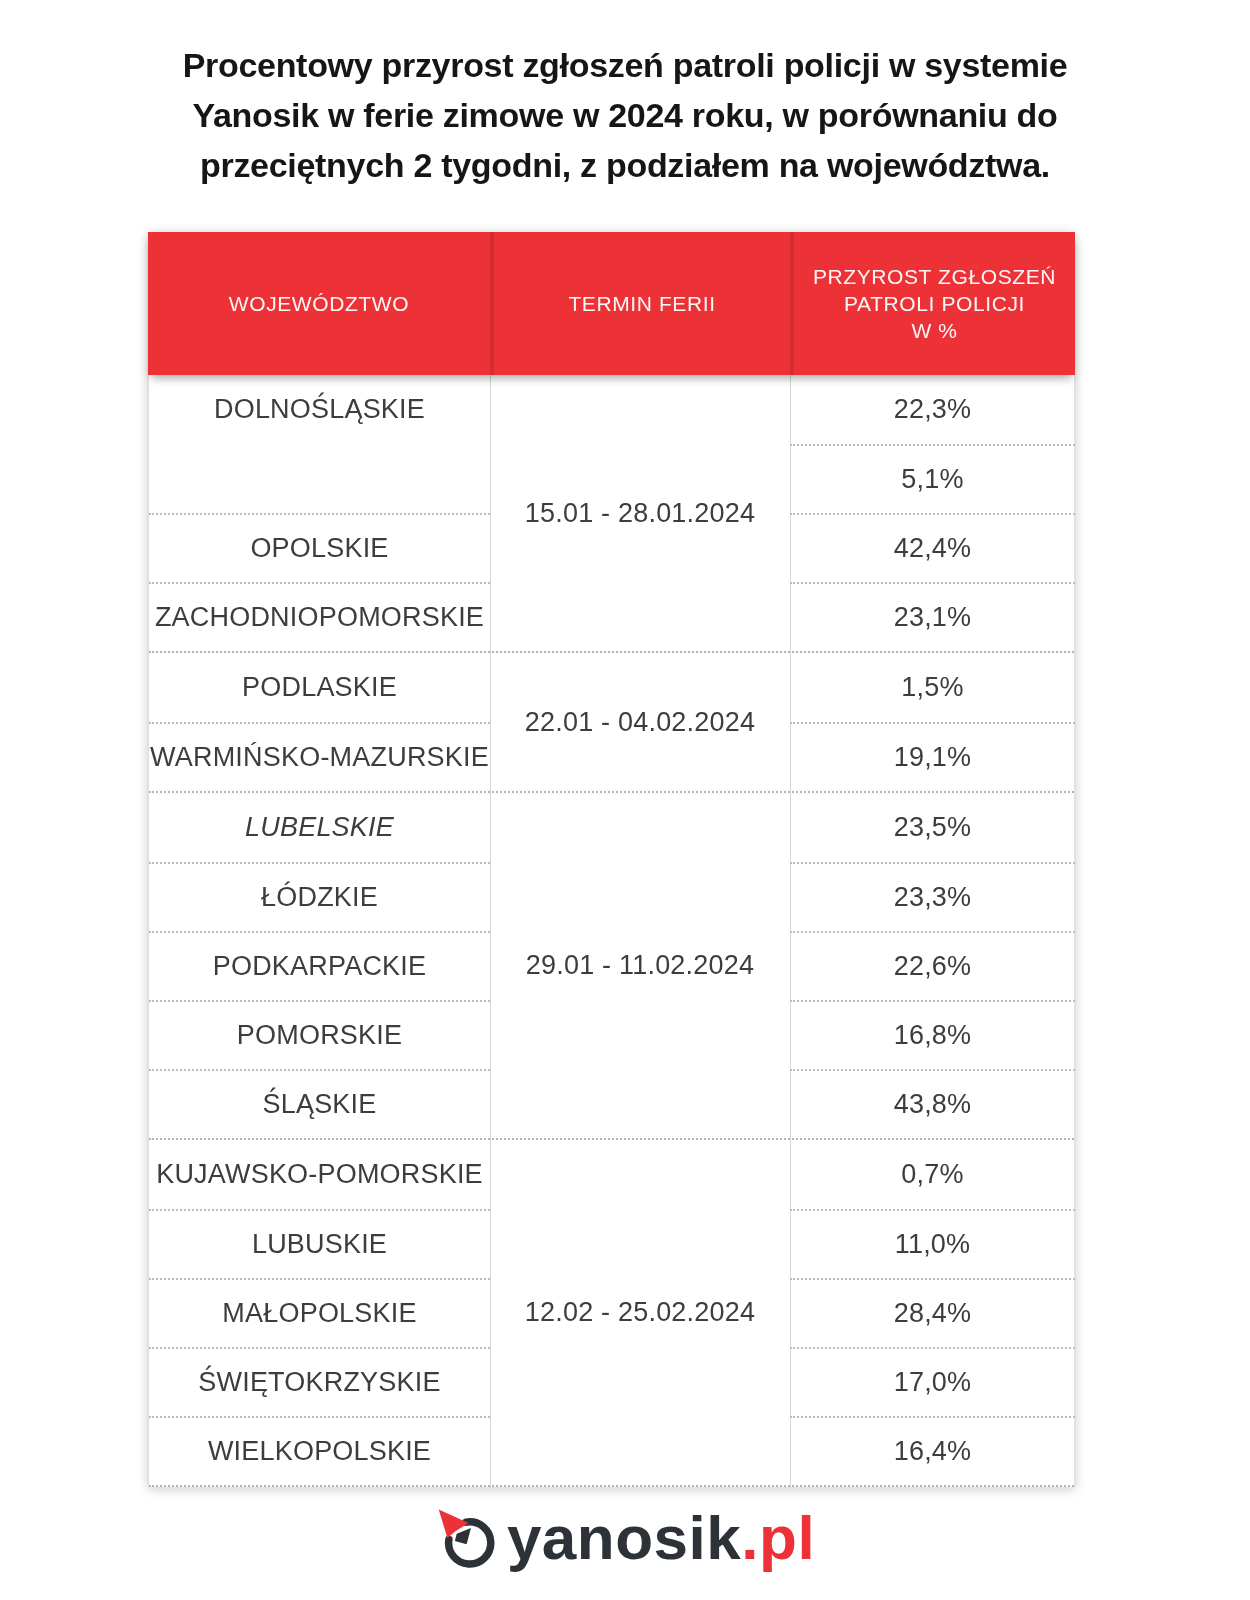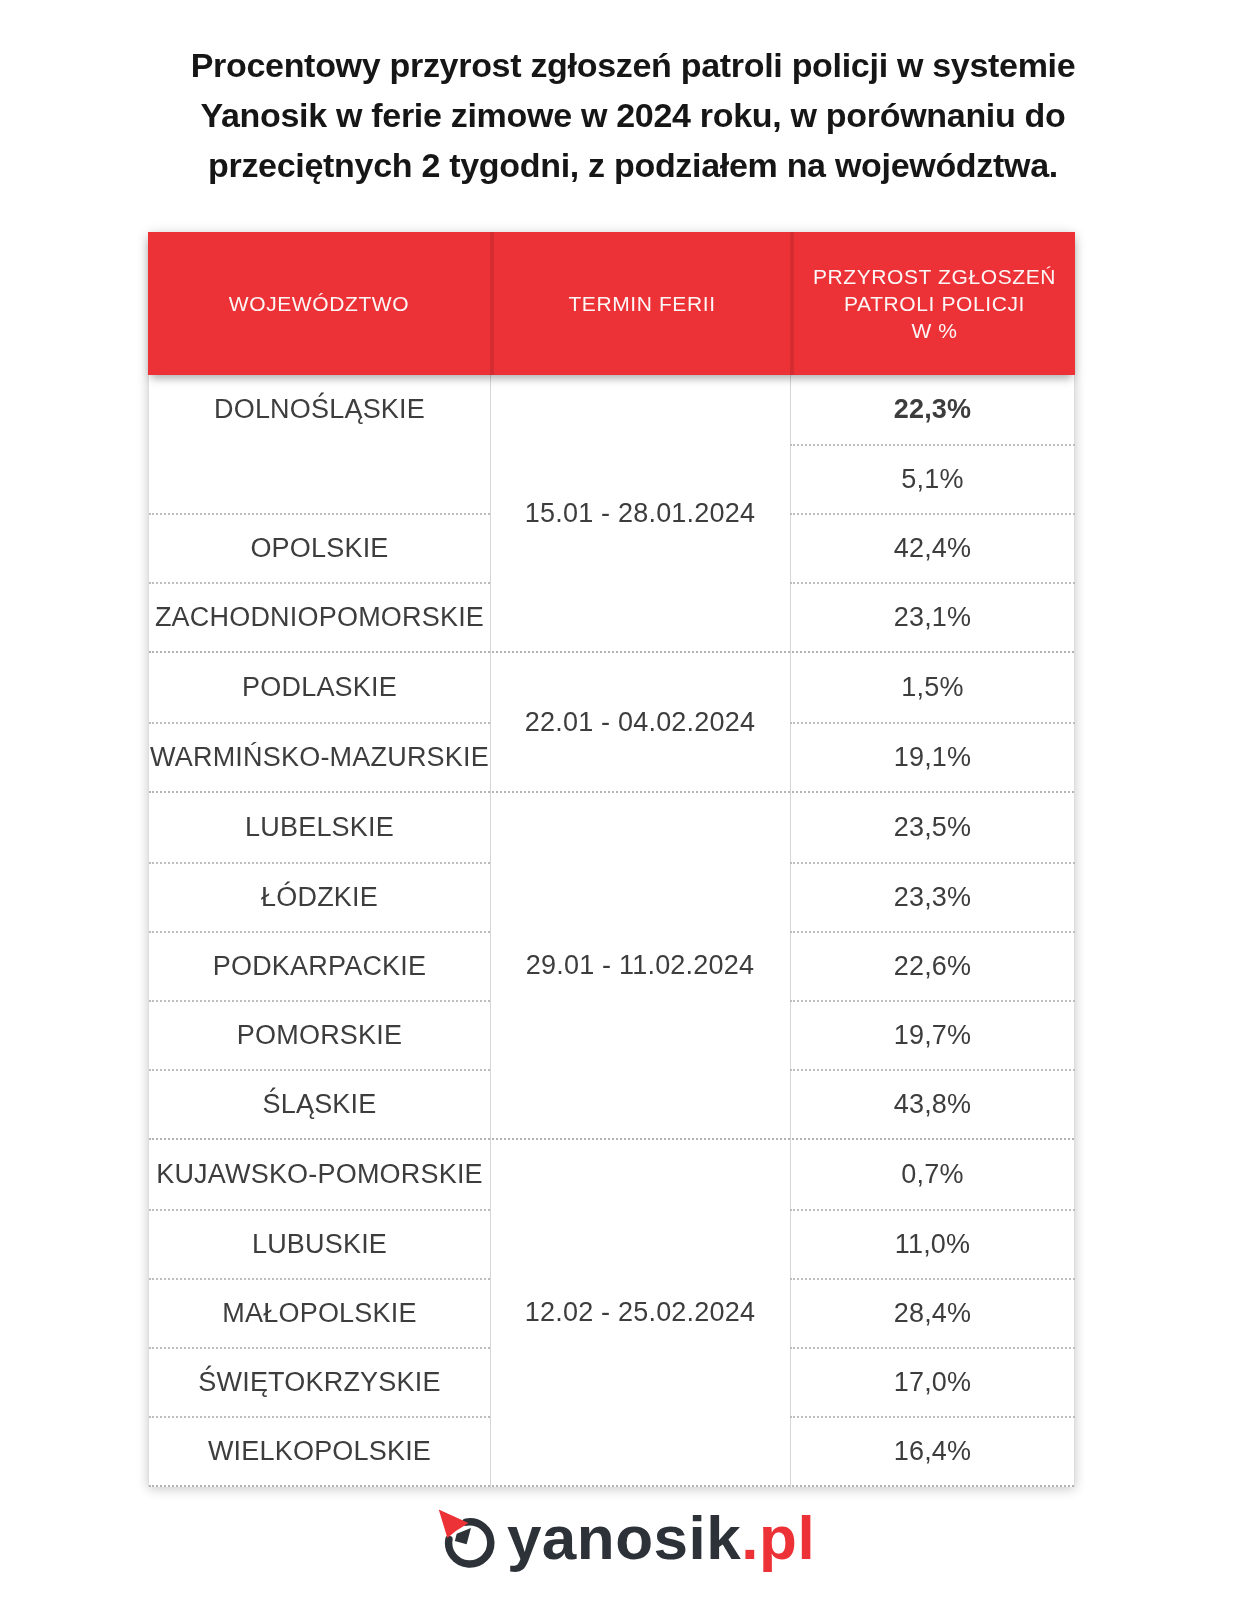--- a/index.html
+++ b/index.html
@@ -12,21 +12,21 @@
     position: relative;
     width: 1250px;
     height: 1600px;
     background: #ffffff;
     overflow: hidden;
   }
   
   .title {
     position: absolute;
     top: 40px;
-    left: 73px;
+    left: 65px;
     width: 1120px;
     text-align: center;
     font-size: 34px;
     font-weight: 700;
     line-height: 50px;
     letter-spacing: -0.3px;
     color: #161616;
   }
   
   .card {
@@ -126,44 +126,44 @@
       <div class="th">TERMIN FERII</div>
       <div class="th">
         <span>PRZYROST ZGŁOSZEŃ</span>
         <span>PATROLI POLICJI</span>
         <span>W %</span>
       </div>
     </div>
     <div class="tbody">
         <div class="group">
           <div class="cell" style="grid-area: 1 / 1;">DOLNOŚLĄSKIE</div>
-          <div class="cell" style="grid-area: 1 / 3; font-weight: bold;">22,3%</div>
+          <div class="cell" style="grid-area: 1 / 3;">22,3%</div>
           <div class="cell rsep" style="grid-area: 2 / 3;">5,1%</div>
           <div class="cell rsep" style="grid-area: 3 / 1;">OPOLSKIE</div>
           <div class="cell rsep" style="grid-area: 3 / 3;">42,4%</div>
           <div class="cell rsep" style="grid-area: 4 / 1;">ZACHODNIOPOMORSKIE</div>
           <div class="cell rsep" style="grid-area: 4 / 3;">23,1%</div>
           <div class="cell" style="grid-area: 1 / 2 / span 4;">15.01 - 28.01.2024</div>
         </div>
         <div class="group">
           <div class="cell" style="grid-area: 1 / 1;">PODLASKIE</div>
           <div class="cell" style="grid-area: 1 / 3;">1,5%</div>
           <div class="cell rsep" style="grid-area: 2 / 1;">WARMIŃSKO-MAZURSKIE</div>
           <div class="cell rsep" style="grid-area: 2 / 3;">19,1%</div>
           <div class="cell" style="grid-area: 1 / 2 / span 2;">22.01 - 04.02.2024</div>
         </div>
         <div class="group">
-          <div class="cell" style="grid-area: 1 / 1;">LUBELSKIE</div>
+          <div class="cell" style="grid-area: 1 / 1; font-style: italic;">LUBELSKIE</div>
           <div class="cell" style="grid-area: 1 / 3;">23,5%</div>
           <div class="cell rsep" style="grid-area: 2 / 1;">ŁÓDZKIE</div>
           <div class="cell rsep" style="grid-area: 2 / 3;">23,3%</div>
           <div class="cell rsep" style="grid-area: 3 / 1;">PODKARPACKIE</div>
           <div class="cell rsep" style="grid-area: 3 / 3;">22,6%</div>
           <div class="cell rsep" style="grid-area: 4 / 1;">POMORSKIE</div>
-          <div class="cell rsep" style="grid-area: 4 / 3;">19,7%</div>
+          <div class="cell rsep" style="grid-area: 4 / 3;">16,8%</div>
           <div class="cell rsep" style="grid-area: 5 / 1;">ŚLĄSKIE</div>
           <div class="cell rsep" style="grid-area: 5 / 3;">43,8%</div>
           <div class="cell" style="grid-area: 1 / 2 / span 5;">29.01 - 11.02.2024</div>
         </div>
         <div class="group">
           <div class="cell" style="grid-area: 1 / 1;">KUJAWSKO-POMORSKIE</div>
           <div class="cell" style="grid-area: 1 / 3;">0,7%</div>
           <div class="cell rsep" style="grid-area: 2 / 1;">LUBUSKIE</div>
           <div class="cell rsep" style="grid-area: 2 / 3;">11,0%</div>
           <div class="cell rsep" style="grid-area: 3 / 1;">MAŁOPOLSKIE</div>

